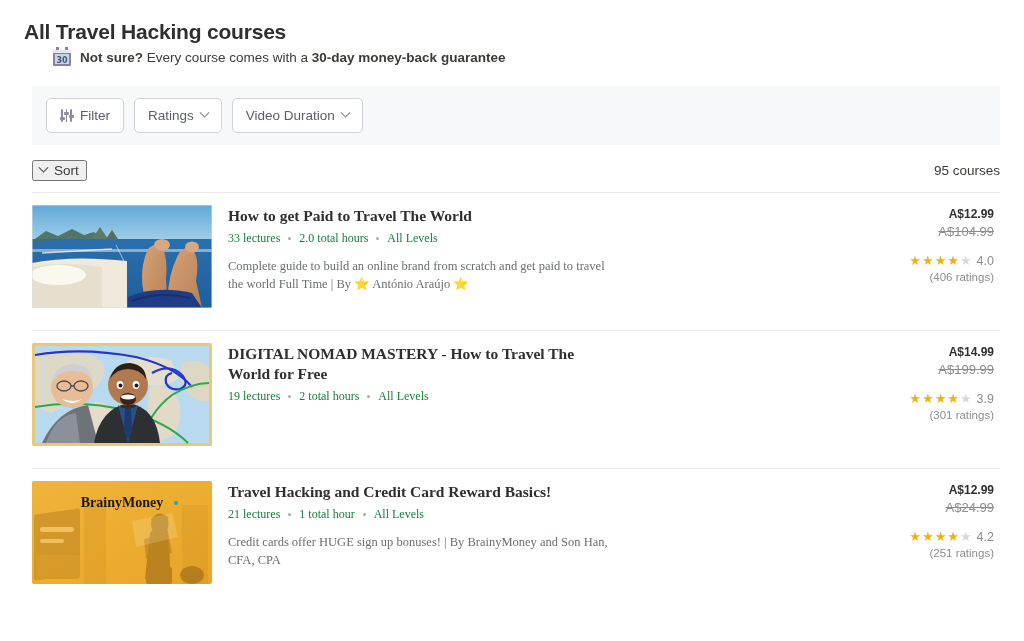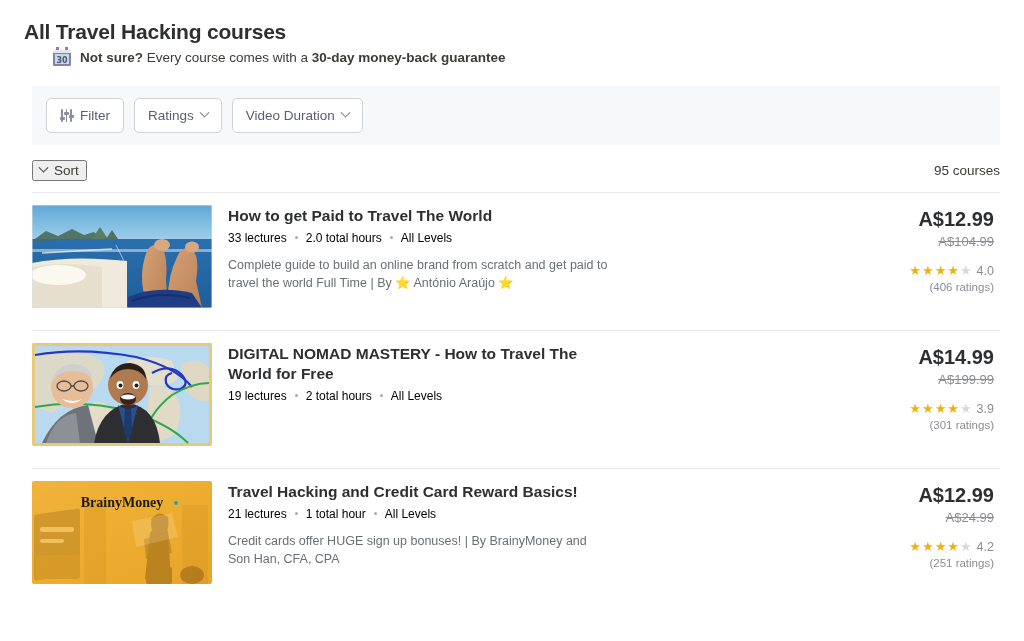--- a/index.html
+++ b/index.html
@@ -102,41 +102,41 @@
   }
   .course-card:first-child { border-top: 1px solid #e8e9eb; }
 
   .thumb {
     width: 180px; height: 103px; flex: none;
     border-radius: 2px; overflow: hidden; position: relative;
     background: #dfe3e8;
   }
   .thumb svg { display: block; width: 180px; height: 103px; }
 
-  .info { flex: 1 1 auto; min-width: 0; padding-top: 1px; max-width: 600px; }
+  .info { flex: 1 1 auto; min-width: 0; padding-top: 1px; max-width: 600px; font-family: Liberation Serif, serif; }
   .c-title {
     font-size: 15.5px; font-weight: 700; line-height: 1.28;
     color: #2d2f31; margin: 0 0 5px 0; cursor: pointer;
     max-width: 350px;
   }
   .c-meta {
-    font-size: 12px; color: #000000; margin-bottom: 11px;
+    font-size: 12px; color: #15803d; margin-bottom: 11px;
     display: flex; align-items: center; gap: 8px; flex-wrap: wrap;
   }
   .c-meta .dot { width: 3px; height: 3px; background: #a7aaae; border-radius: 50%; display: inline-block; }
   .c-desc {
     font-size: 12.5px; color: #6a6f73; line-height: 1.45;
     max-width: 380px;
   }
 
   .pricebox {
     flex: none; width: 150px; text-align: right; padding-top: 2px;
     display: flex; flex-direction: column; align-items: flex-end;
   }
-  .price-now { font-size: 20px; font-weight: 700; color: #2d2f31; line-height: 1.25; }
+  .price-now { font-size: 12px; font-weight: 700; color: #2d2f31; line-height: 1.25; }
   .price-old { font-size: 13px; color: #8a8d92; text-decoration: line-through; line-height: 1.5; }
   .rating-row {
     display: flex; align-items: center; gap: 5px; margin-top: 12px; justify-content: flex-end;
   }
   .stars { display: inline-flex; gap: 1px; }
   .stars span { font-size: 13px; line-height: 1; color: #d8d8d8; font-family: "DejaVu Sans", sans-serif; }
   .stars span.on { color: #eeb111; }
   .rating-num { font-size: 12.5px; color: #8a8d92; }
   .rating-count { font-size: 11.5px; color: #8a8d92; margin-top: 3px; }
 </style>

